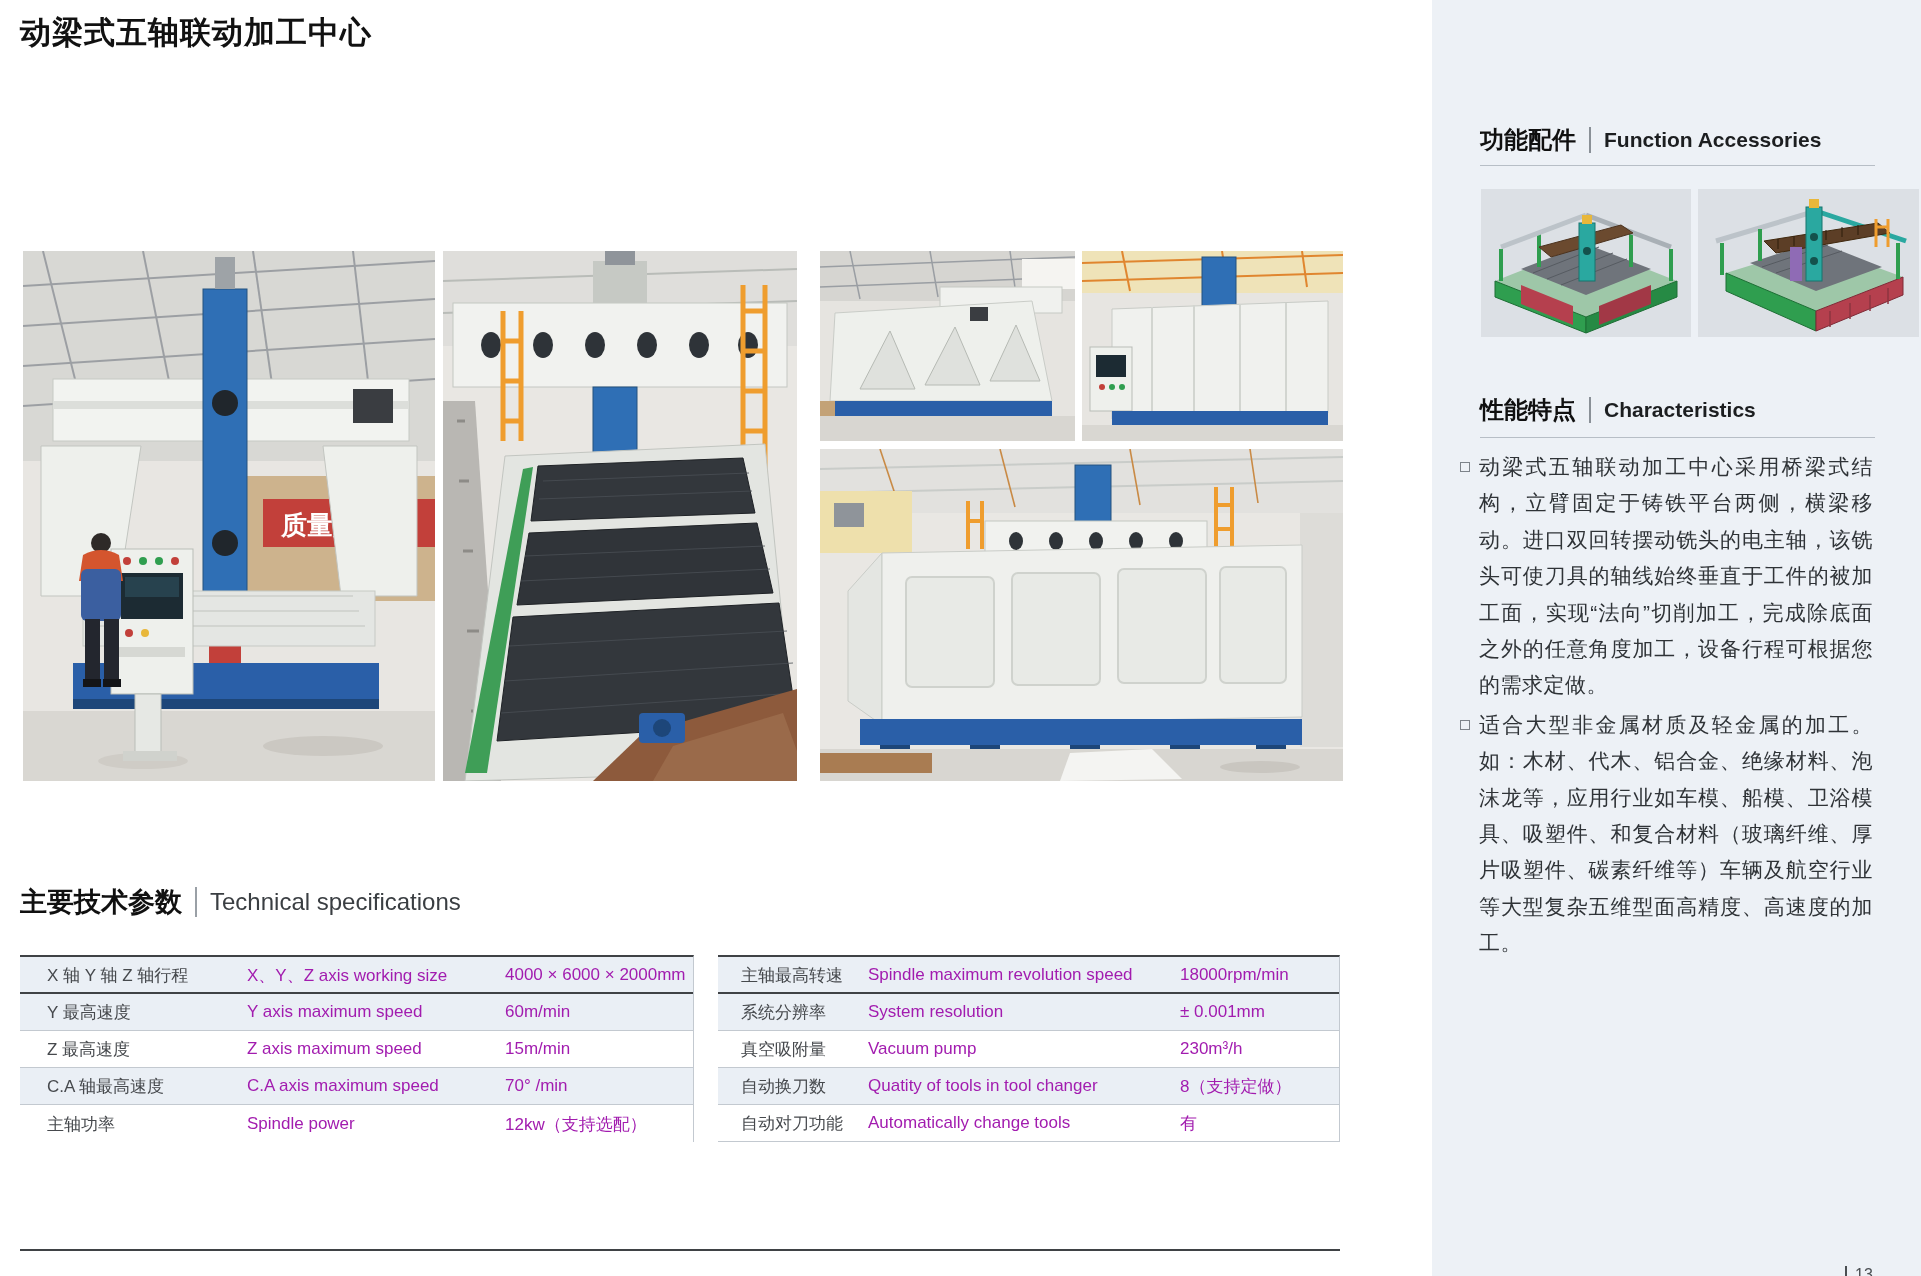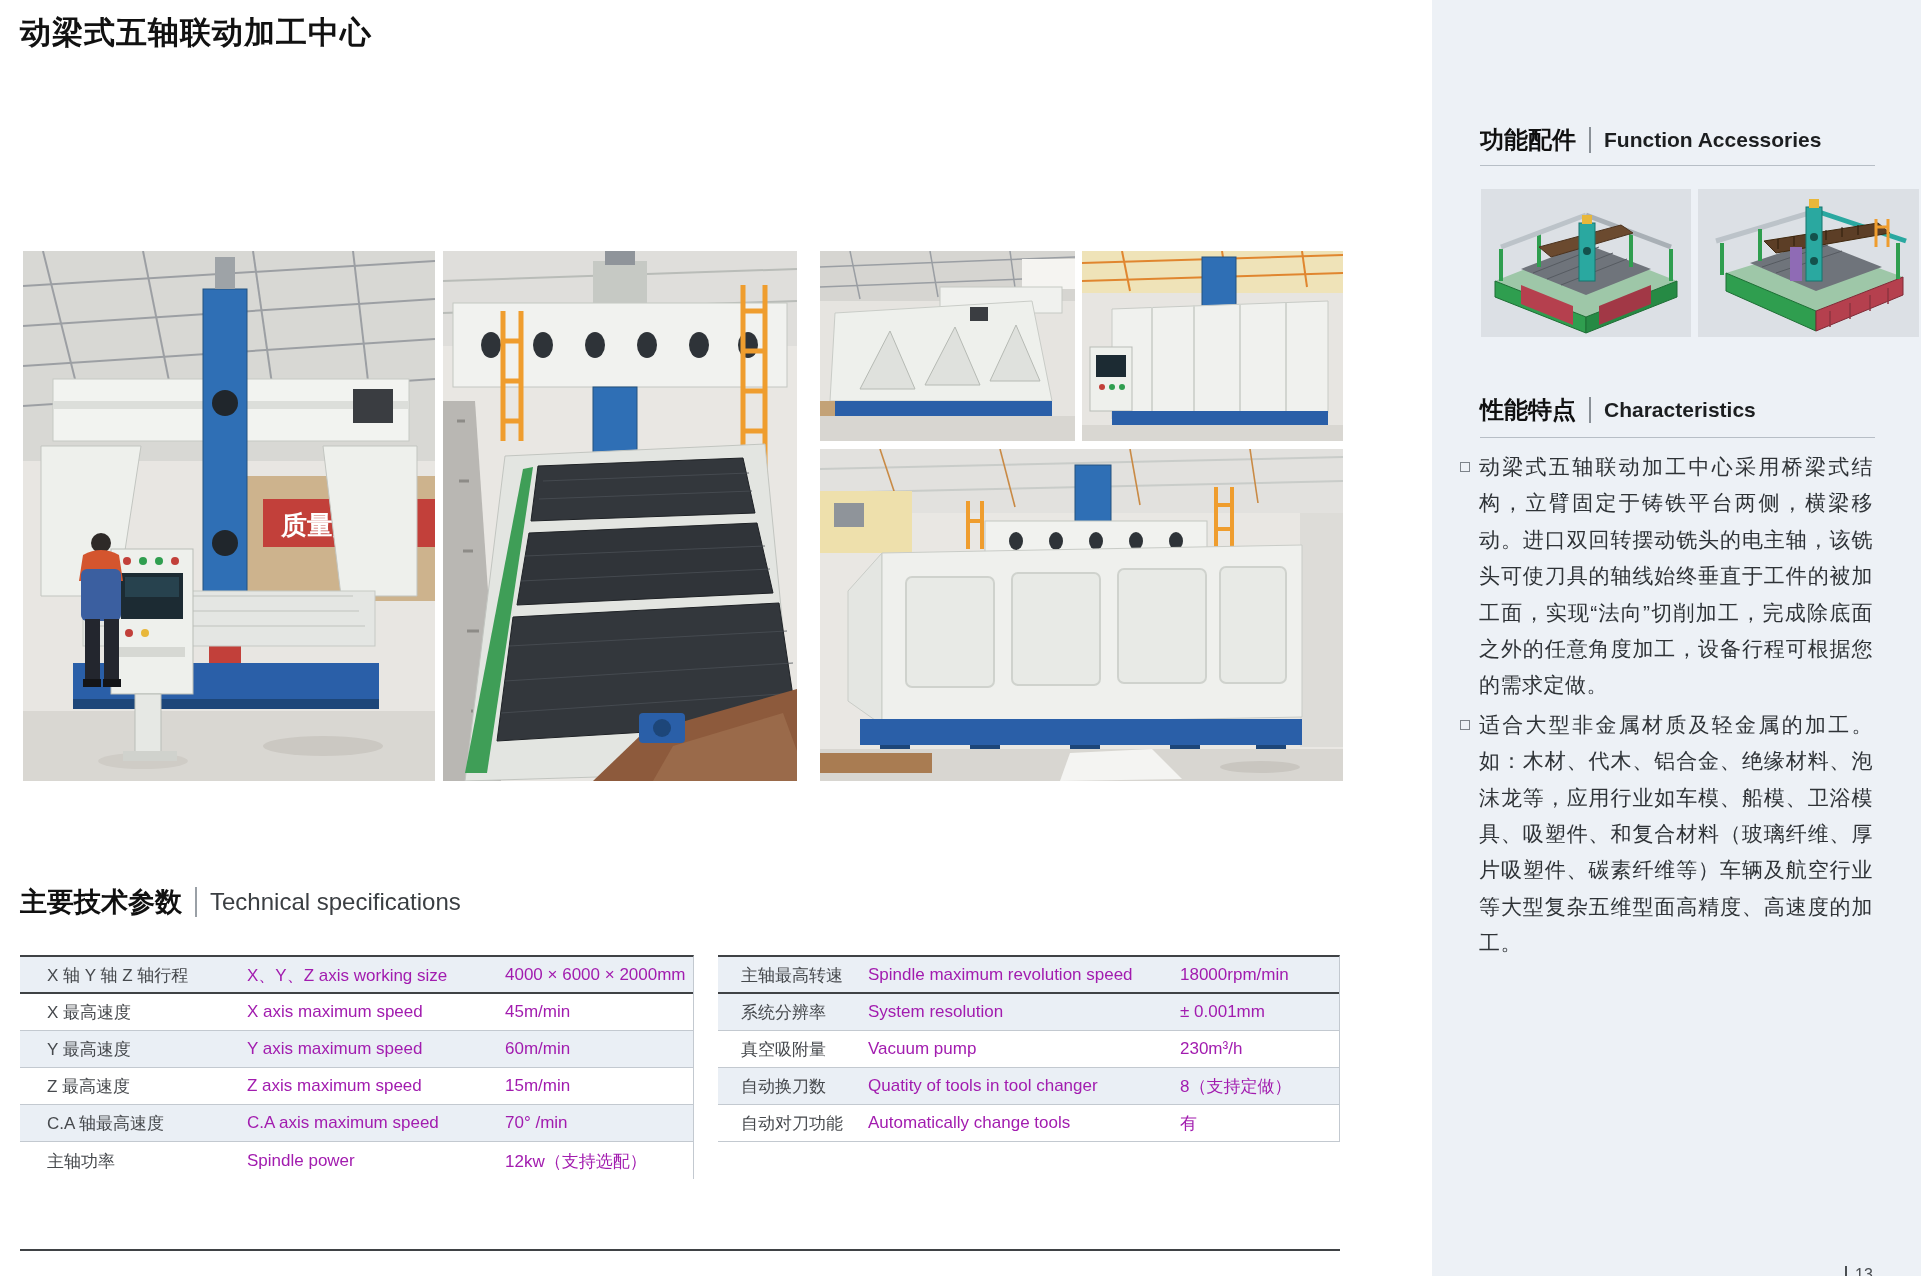--- a/index.html
+++ b/index.html
@@ -328,25 +328,20 @@
     <span class="bar"></span>
     <span class="en">Technical specifications</span>
   </div>
 
   <div class="spec-table" id="spec-left">
     <div class="trow hdr stripe">
       <span class="c-zh">X 轴 Y 轴 Z 轴行程</span>
         <span class="c-en">X、Y、Z axis working size</span>
         <span class="c-val">4000 × 6000 × 2000mm</span>
     </div>
-    <div class="trow">
-      <span class="c-zh">X 最高速度</span>
-        <span class="c-en">X axis maximum speed</span>
-        <span class="c-val">45m/min</span>
-    </div>
     <div class="trow stripe">
       <span class="c-zh">Y 最高速度</span>
         <span class="c-en">Y axis maximum speed</span>
         <span class="c-val">60m/min</span>
     </div>
     <div class="trow">
       <span class="c-zh">Z 最高速度</span>
         <span class="c-en">Z axis maximum speed</span>
         <span class="c-val">15m/min</span>
     </div>

